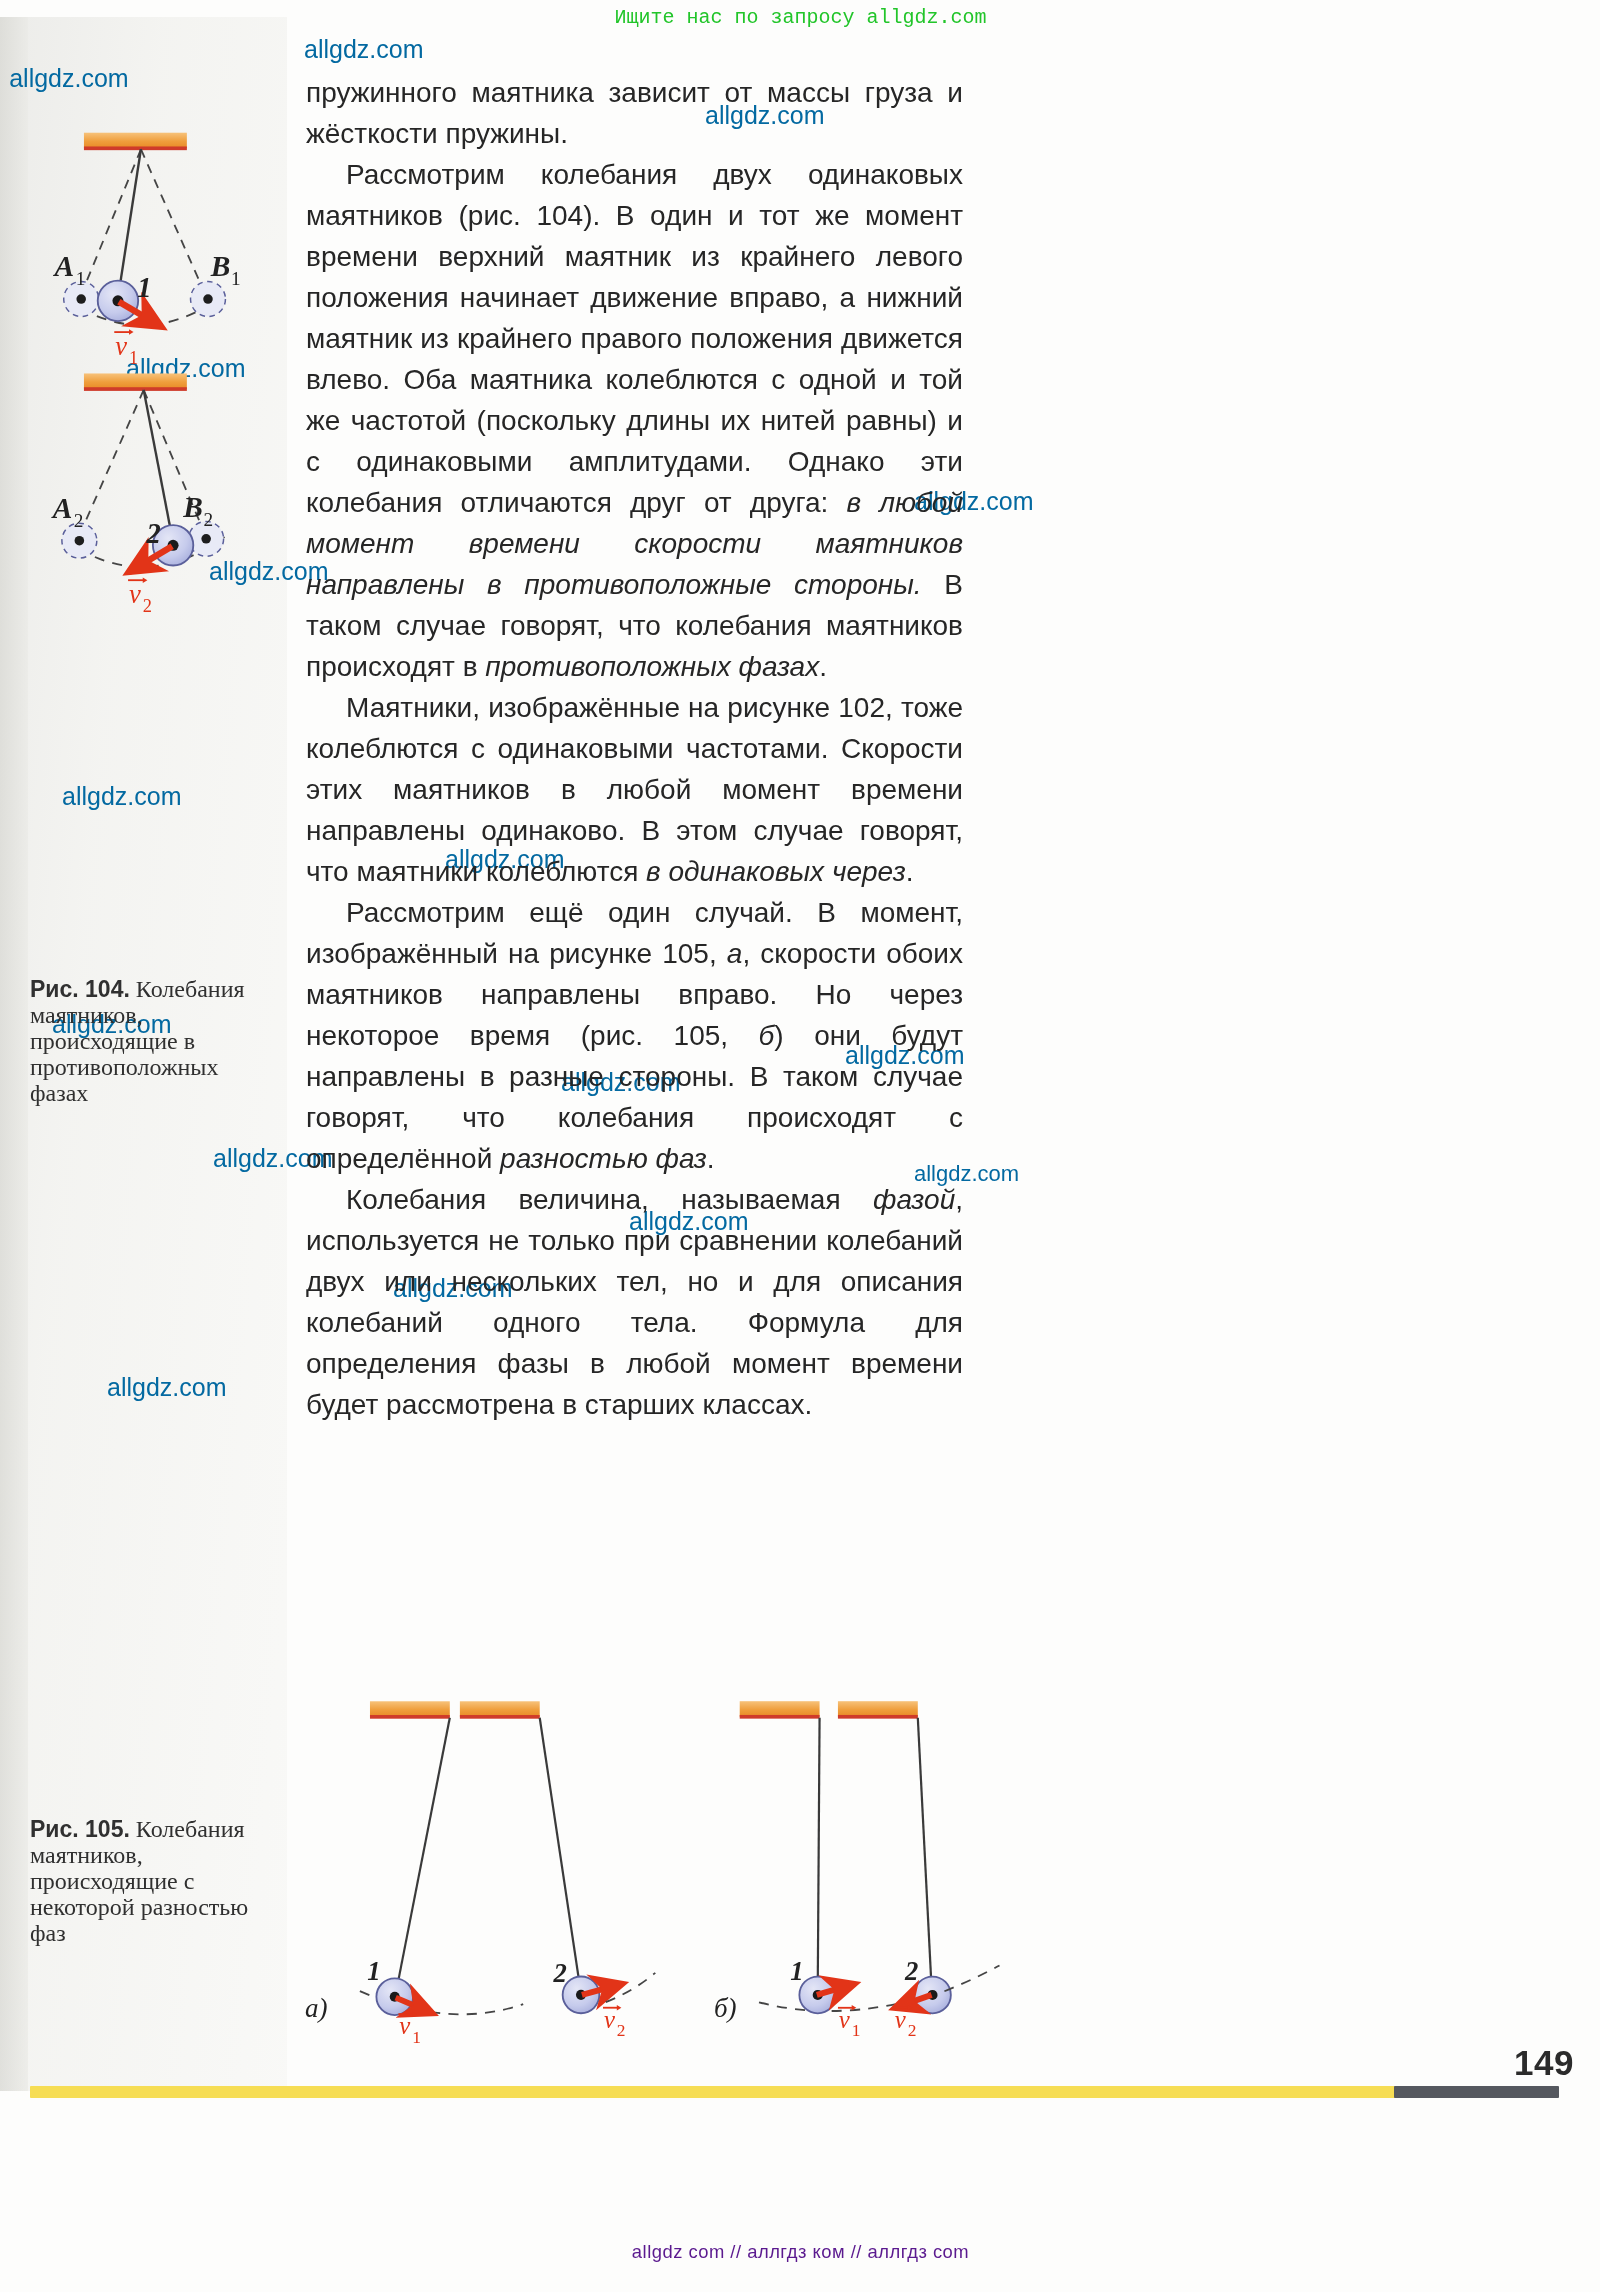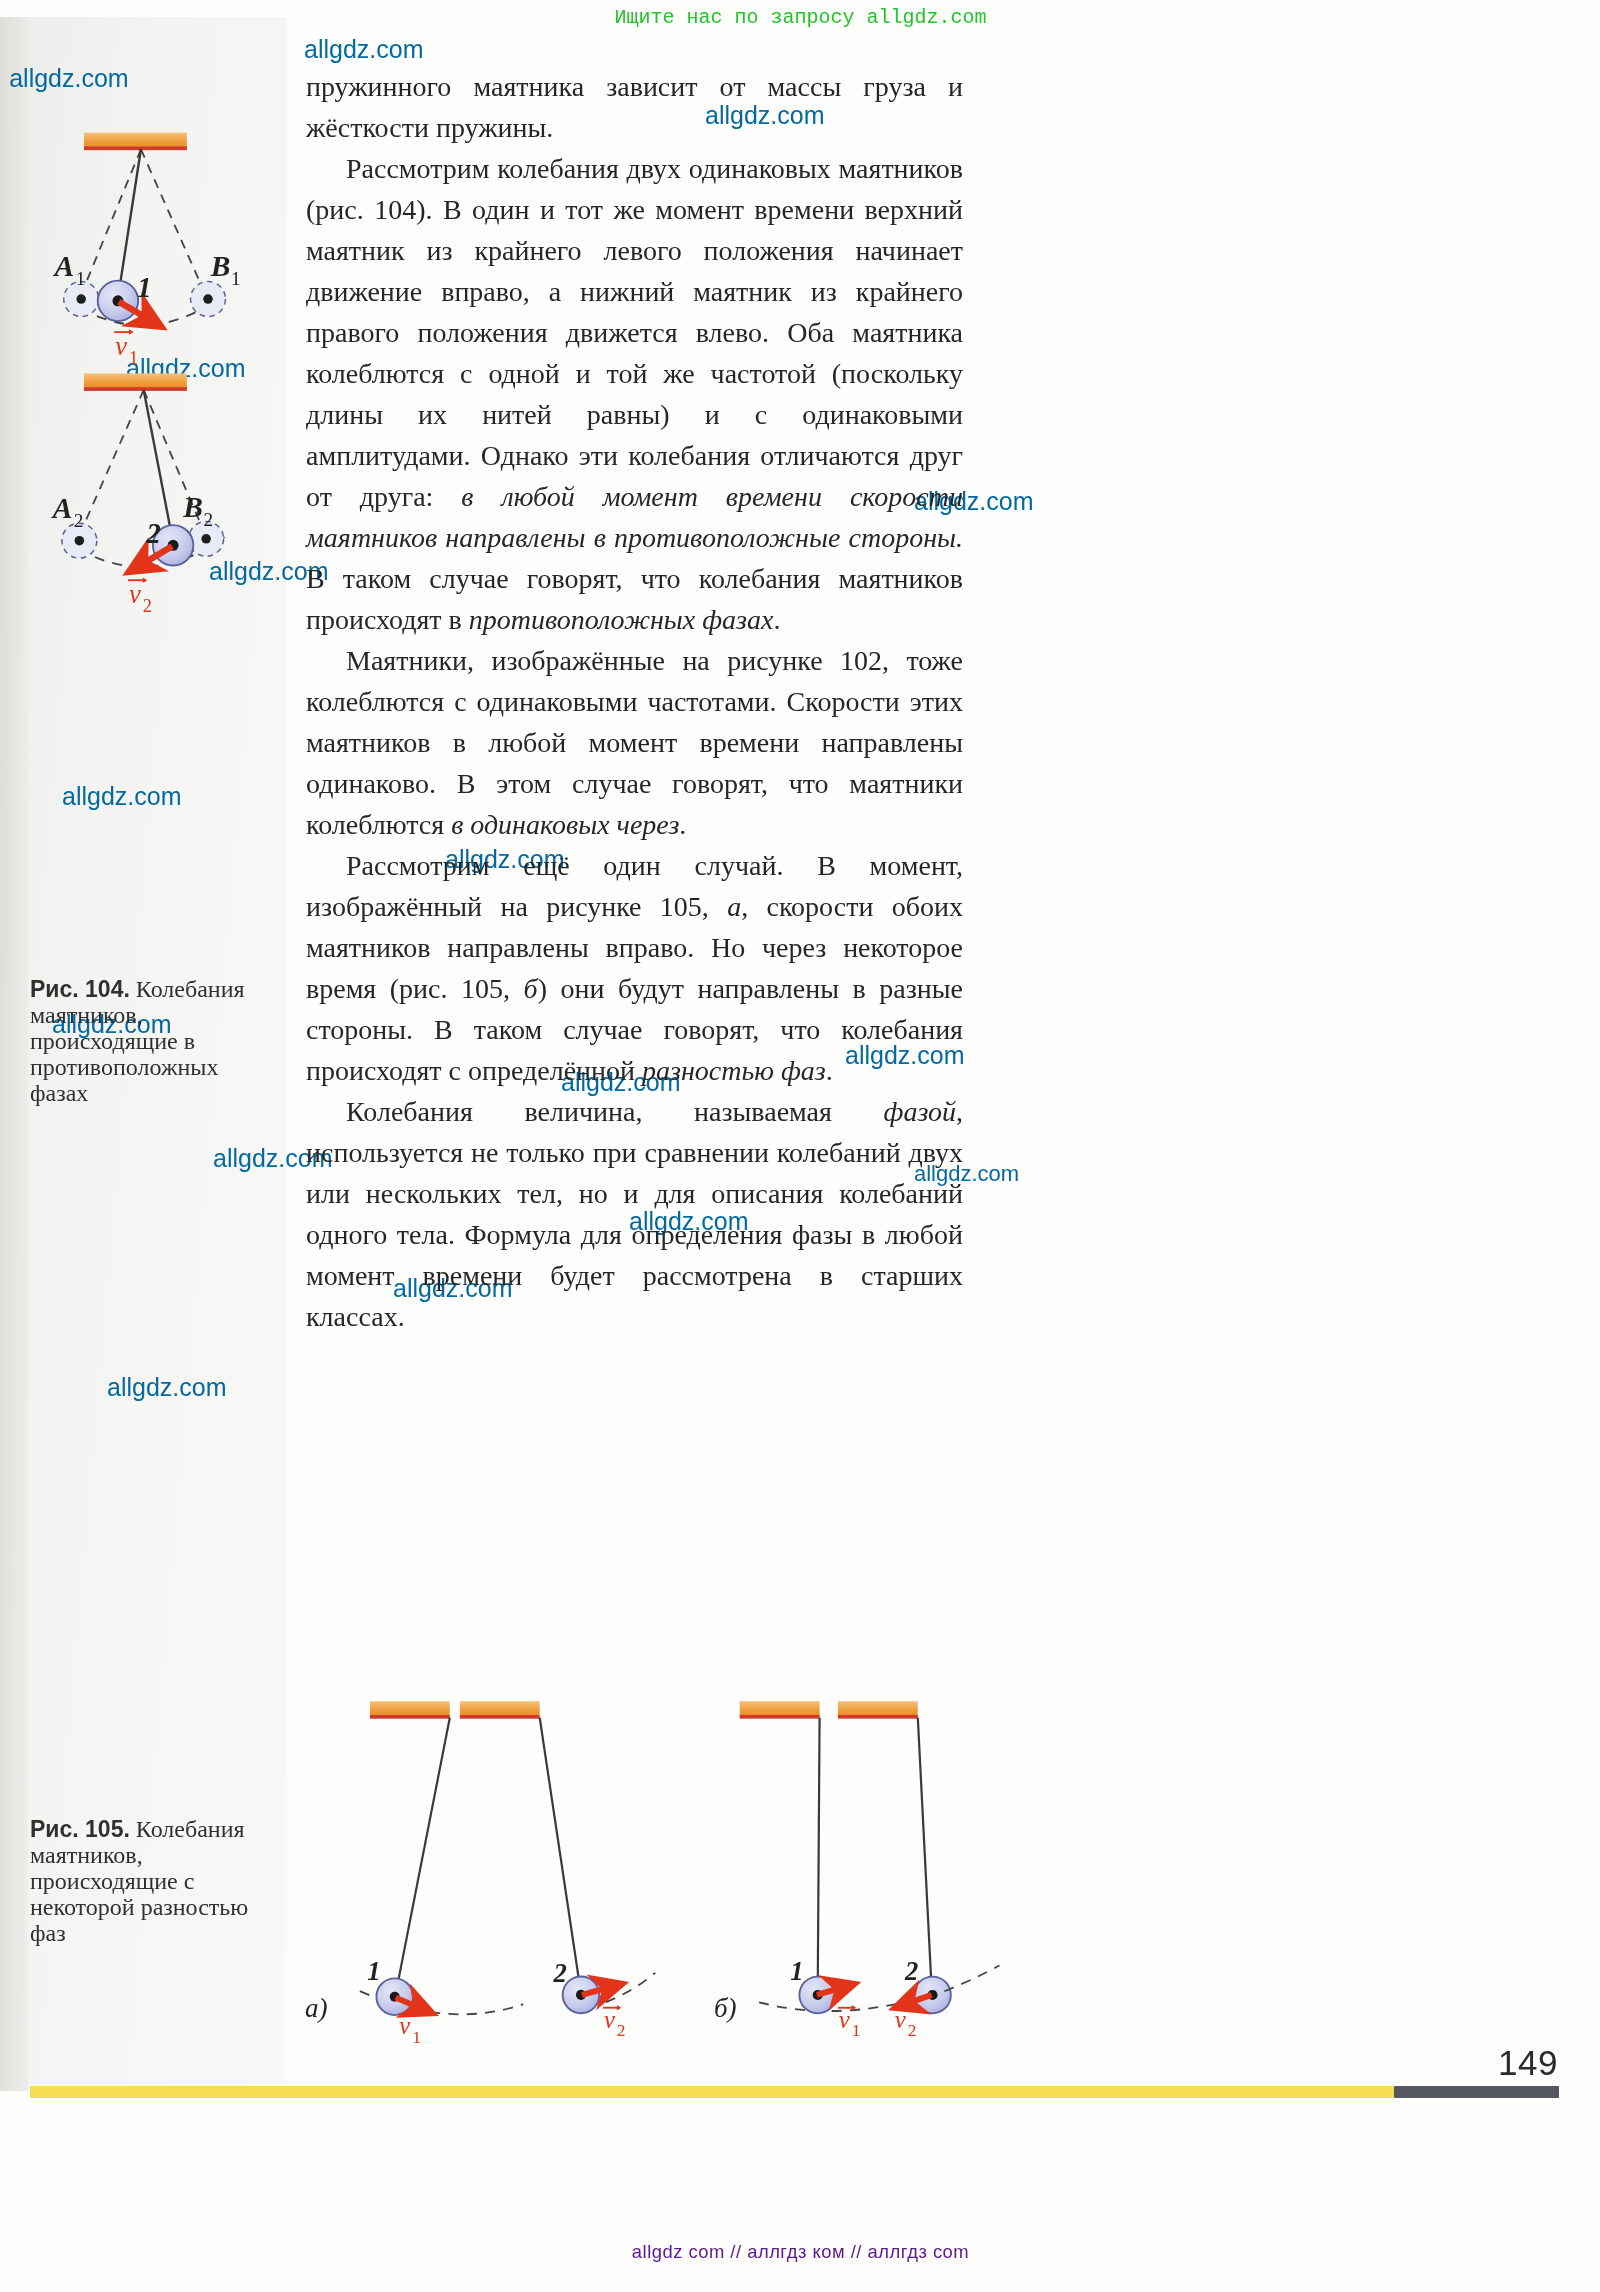--- a/index.html
+++ b/index.html
@@ -41,25 +41,25 @@
     white-space:nowrap;
   }
   .wm-footer{
     position:absolute;bottom:29px;left:50%;transform:translateX(-50%);
     font-family:"Liberation Sans", sans-serif;
     color:#5b1a8f;font-size:18.4px;letter-spacing:0.5px;white-space:nowrap;
   }
 
   
   .textcol{
-    position:absolute;left:306px;top:66px;width:657px;
+    position:absolute;left:306px;top:72px;width:657px;
     font-size:28px;line-height:41px;
     text-align:justify;
     color:#262626;
-    font-family:Liberation Serif, serif;
+    font-family:Liberation Sans, sans-serif;
   }
   .textcol p{margin:0;}
   .indent{text-indent:40px;}
   .it{font-style:italic;}
 
   
   .caption{
     position:absolute;left:30px;width:241px;
     font-family:"Liberation Serif", serif;
     font-size:24px;line-height:26px;color:#303030;
@@ -73,23 +73,23 @@
   
   .rule-yellow{
     position:absolute;left:30px;bottom:194px;width:1387px;height:12px;
     background:#f6dd54;border-radius:0.9px;
   }
   .rule-dark{
     position:absolute;left:1394px;bottom:194px;width:165px;height:12px;
     background:#55585f;border-radius:0.9px;
   }
   .pageno{
-    position:absolute;right:43px;bottom:209px;
+    position:absolute;right:27px;bottom:209px;
     font-family:"Liberation Sans", sans-serif;
-    font-size:35px;font-weight:normal;color:#2b2b2b;letter-spacing:0.5px;
+    font-size:35px;font-weight:bold;color:#2b2b2b;letter-spacing:0.5px;
   }
 </style>
 </head>
 <body>
 
 <div class="paper"></div>
 <div class="left-col-bg"></div>
 <div class="left-col-bleed"></div>
 
 <div class="wm-top">Ищите нас по запросу allgdz.com</div>

